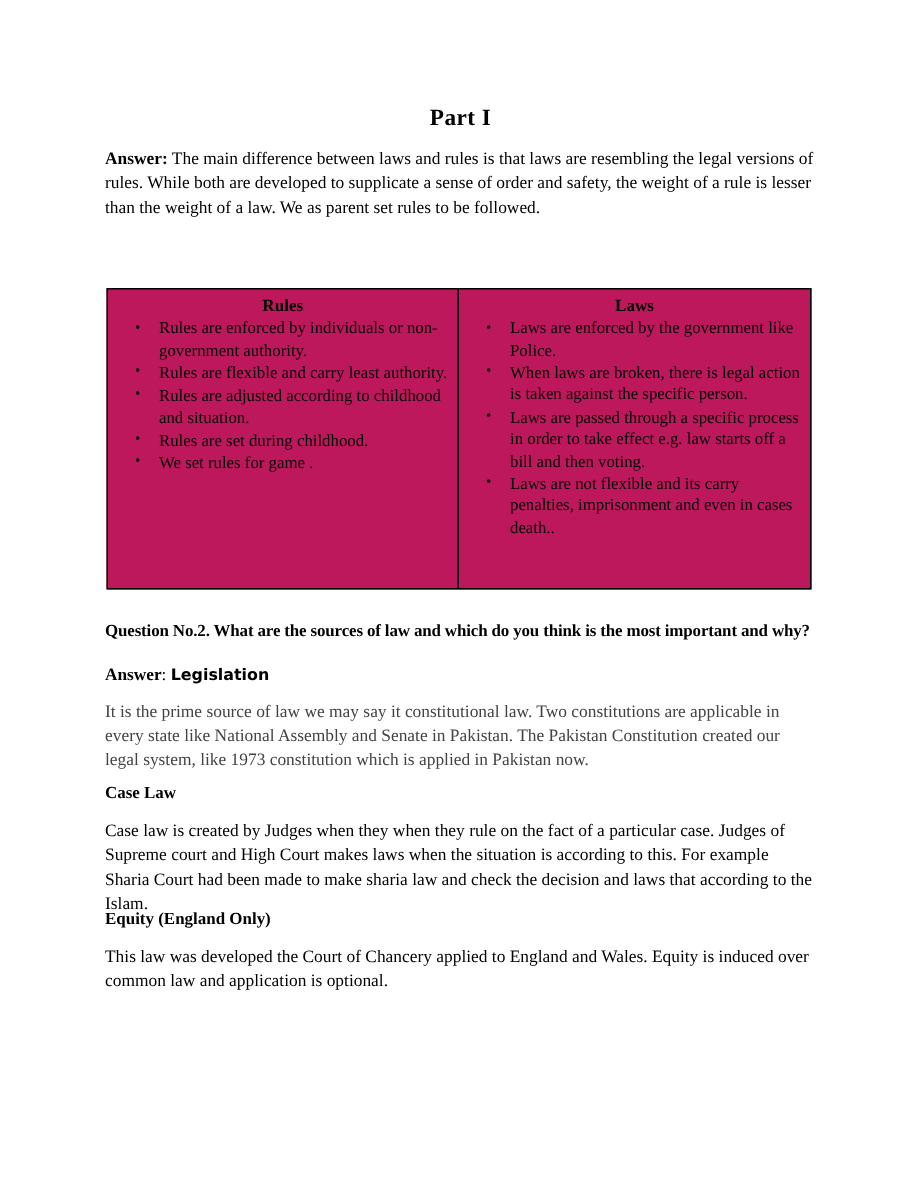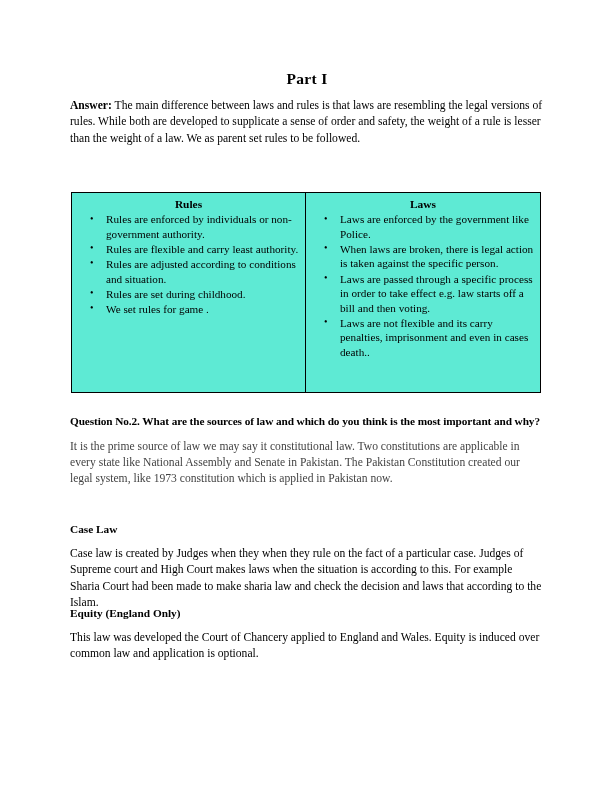--- a/index.html
+++ b/index.html
@@ -83,21 +83,21 @@
   
   .compare-table {
     position: absolute;
     left: 71px;
     top: 192px;
     width: 470px;
     height: 201px;
     border: 1.6px solid #000;
     box-sizing: border-box;
     display: flex;
-    background: #5eead4;
+    background: #be185d;
   }
   .tcol {
     box-sizing: border-box;
     padding: 4px 6px 6px 6px;
     flex: 0 0 50%;
     width: 50%;
   }
   .tcol.left { border-right: 1.6px solid #000; }
 
   .tcol-head {
@@ -158,39 +158,40 @@
 
 
   <p class="para"><span class="lbl-bold">Answer:</span><span> The main difference between laws and rules is that laws are resembling the legal versions of rules. While both are developed to supplicate a sense of order and safety, the weight of a rule is lesser than the weight of a law. We as parent set rules to be followed.</span></p>
 
   <div class="compare-table">
     <div class="tcol left">
       <div class="tcol-head">Rules</div>
       <ul class="tlist">
         <li>Rules are enforced by individuals or non-government authority.</li>
         <li>Rules are flexible and carry least authority.</li>
-        <li>Rules are adjusted according to conditions and situation.</li>
+        <li>Rules are adjusted according to childhood and situation.</li>
         <li>Rules are set during childhood.</li>
         <li>We set rules for game .</li>
       </ul>
     </div>
     <div class="tcol right">
       <div class="tcol-head">Laws</div>
       <ul class="tlist">
         <li>Laws are enforced by the government like Police.</li>
         <li>When laws are broken, there is legal action is taken against the specific person.</li>
         <li>Laws are passed through a specific process in order to take effect e.g. law starts off a bill and then voting.</li>
         <li>Laws are not flexible and its carry penalties, imprisonment and even in cases death..</li>
       </ul>
     </div>
   </div>
 
   <div class="block-q2">
     <h2 class="q2-heading">Question No.2. What are the sources of law and which do you think is the most important and why?</h2>
 
+    <p class="answer-line" style="margin-top:13px;"><span class="lbl-bold">Answer</span><span>: </span><span class="sans-bold">Legislation</span></p>
 
     <p class="para gray">It is the prime source of law we may say it constitutional law. Two constitutions are applicable in every state like National Assembly and Senate in Pakistan. The Pakistan Constitution created our legal system, like 1973 constitution which is applied in Pakistan now.</p>
   </div>
 
   <div class="block-caselaw">
     <h3 class="sub-heading">Case Law</h3>
     <p class="para">Case law is created by Judges when they when they rule on the fact of a particular case. Judges of Supreme court and High Court makes laws when the situation is according to this. For example Sharia Court had been made to make sharia law and check the decision and laws that according to the Islam.</p>
   </div>
 
   <div class="block-equity">

